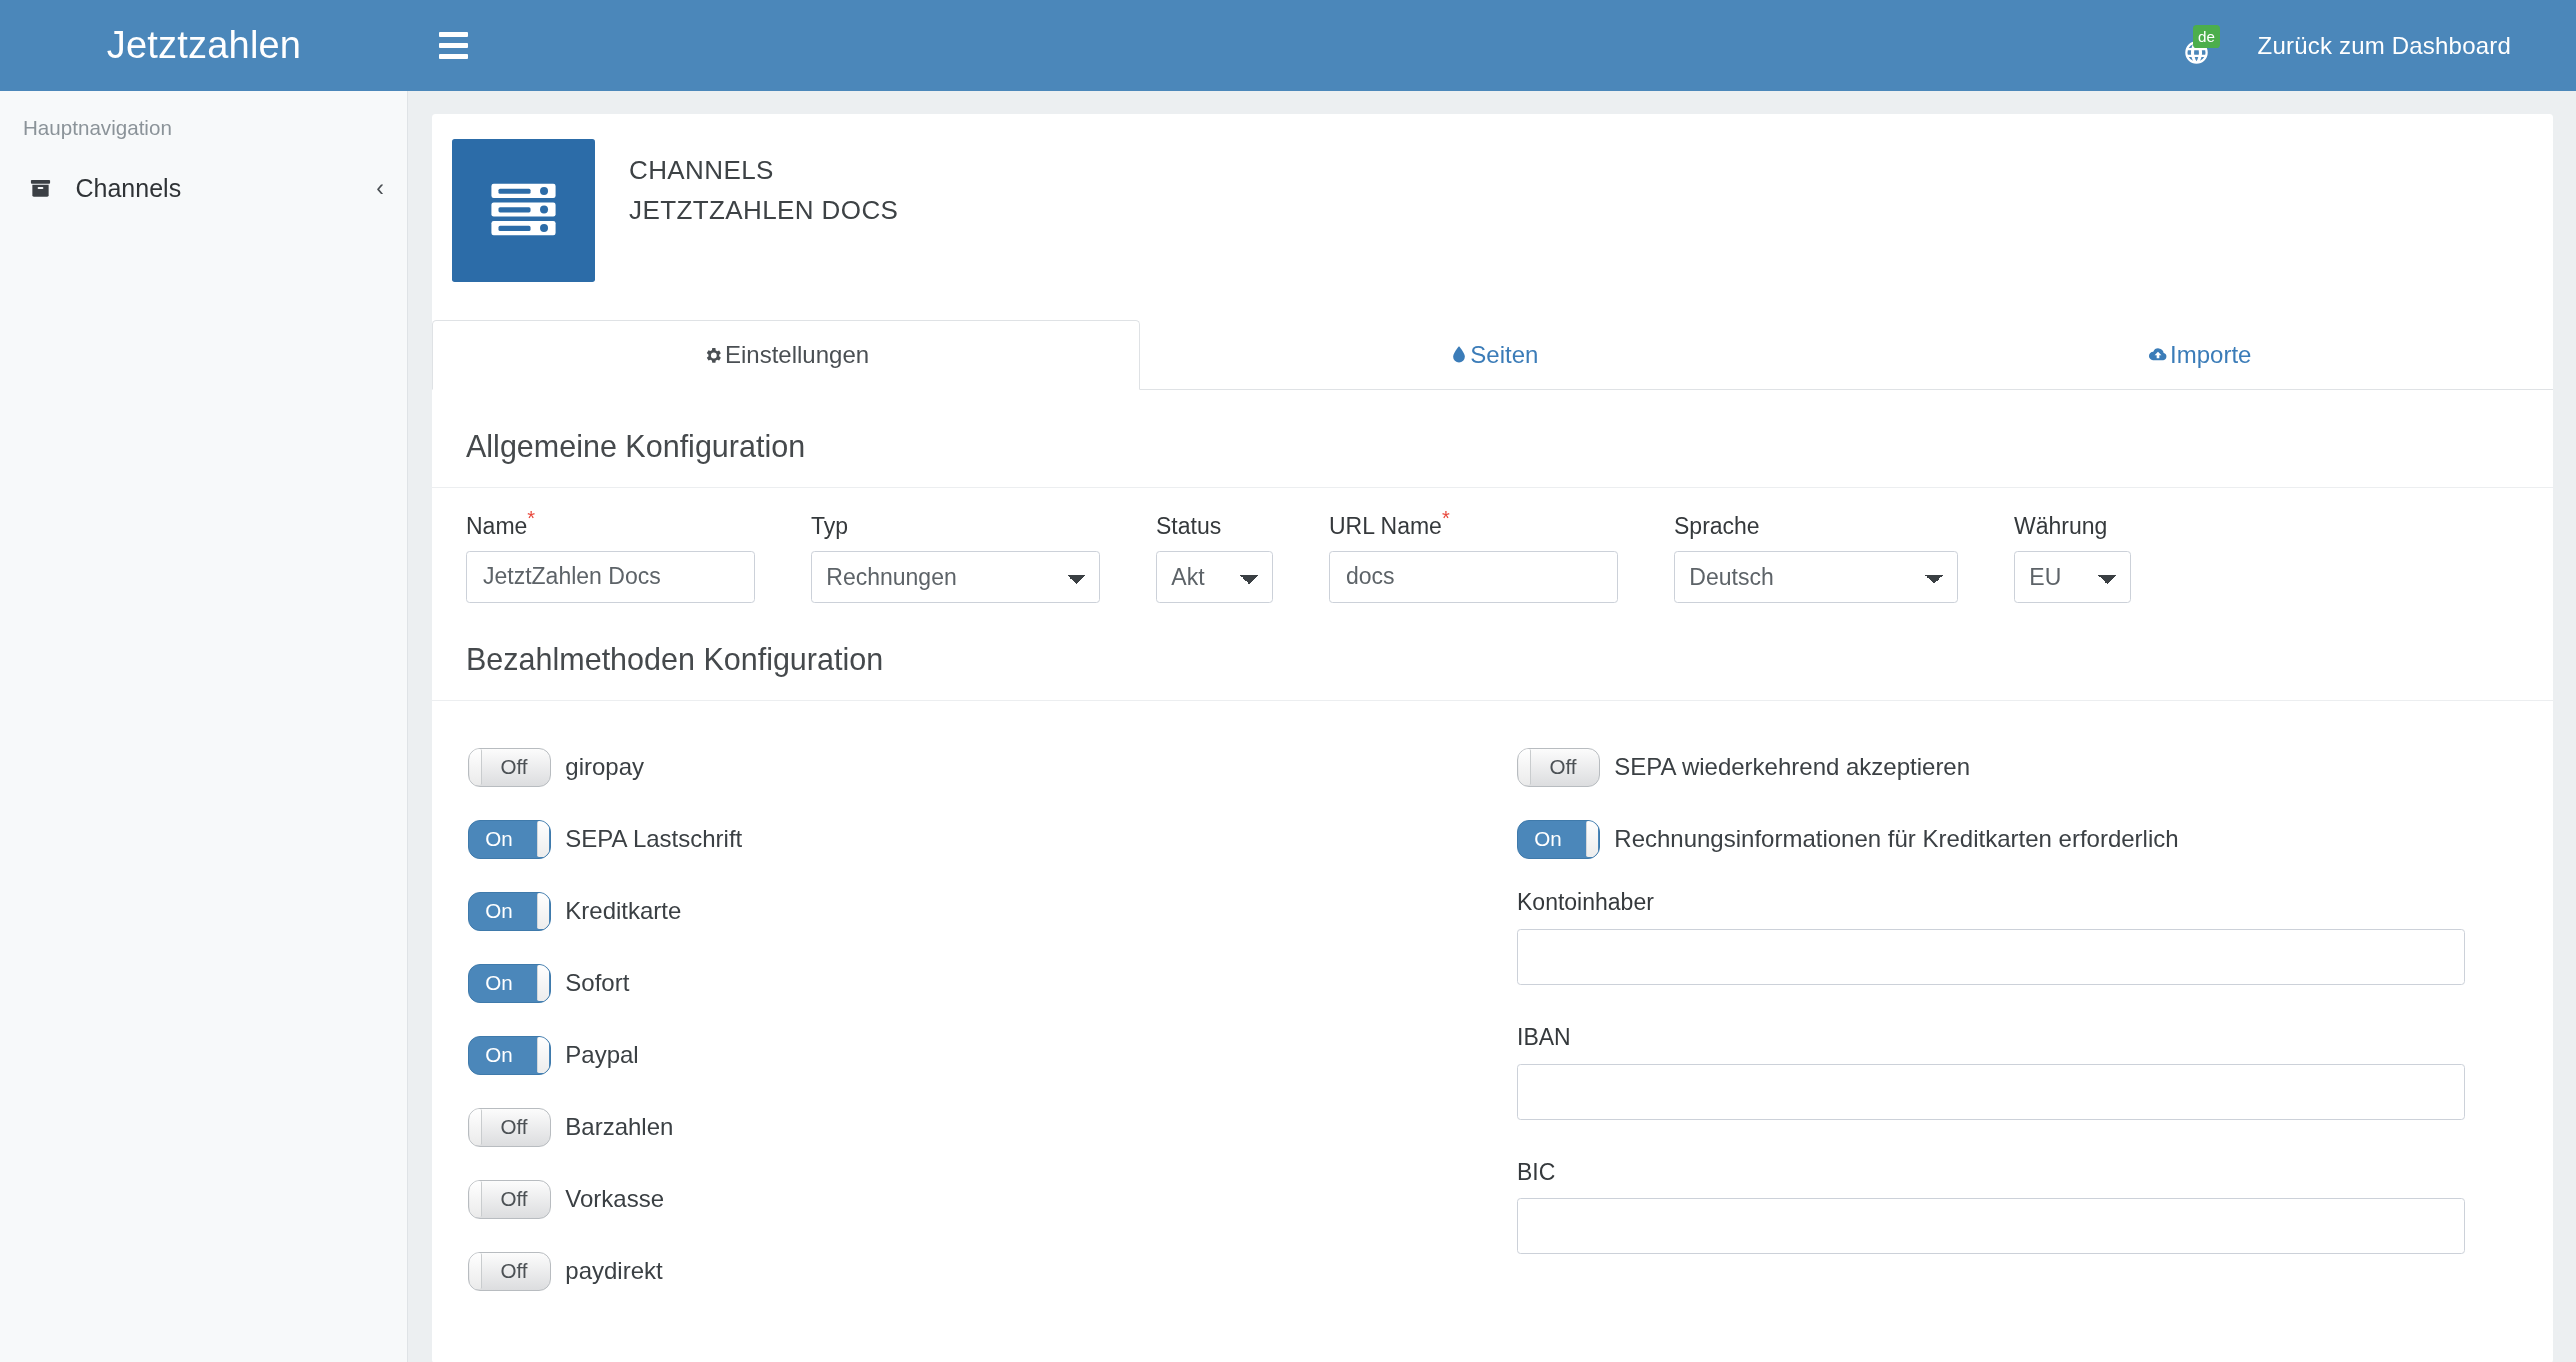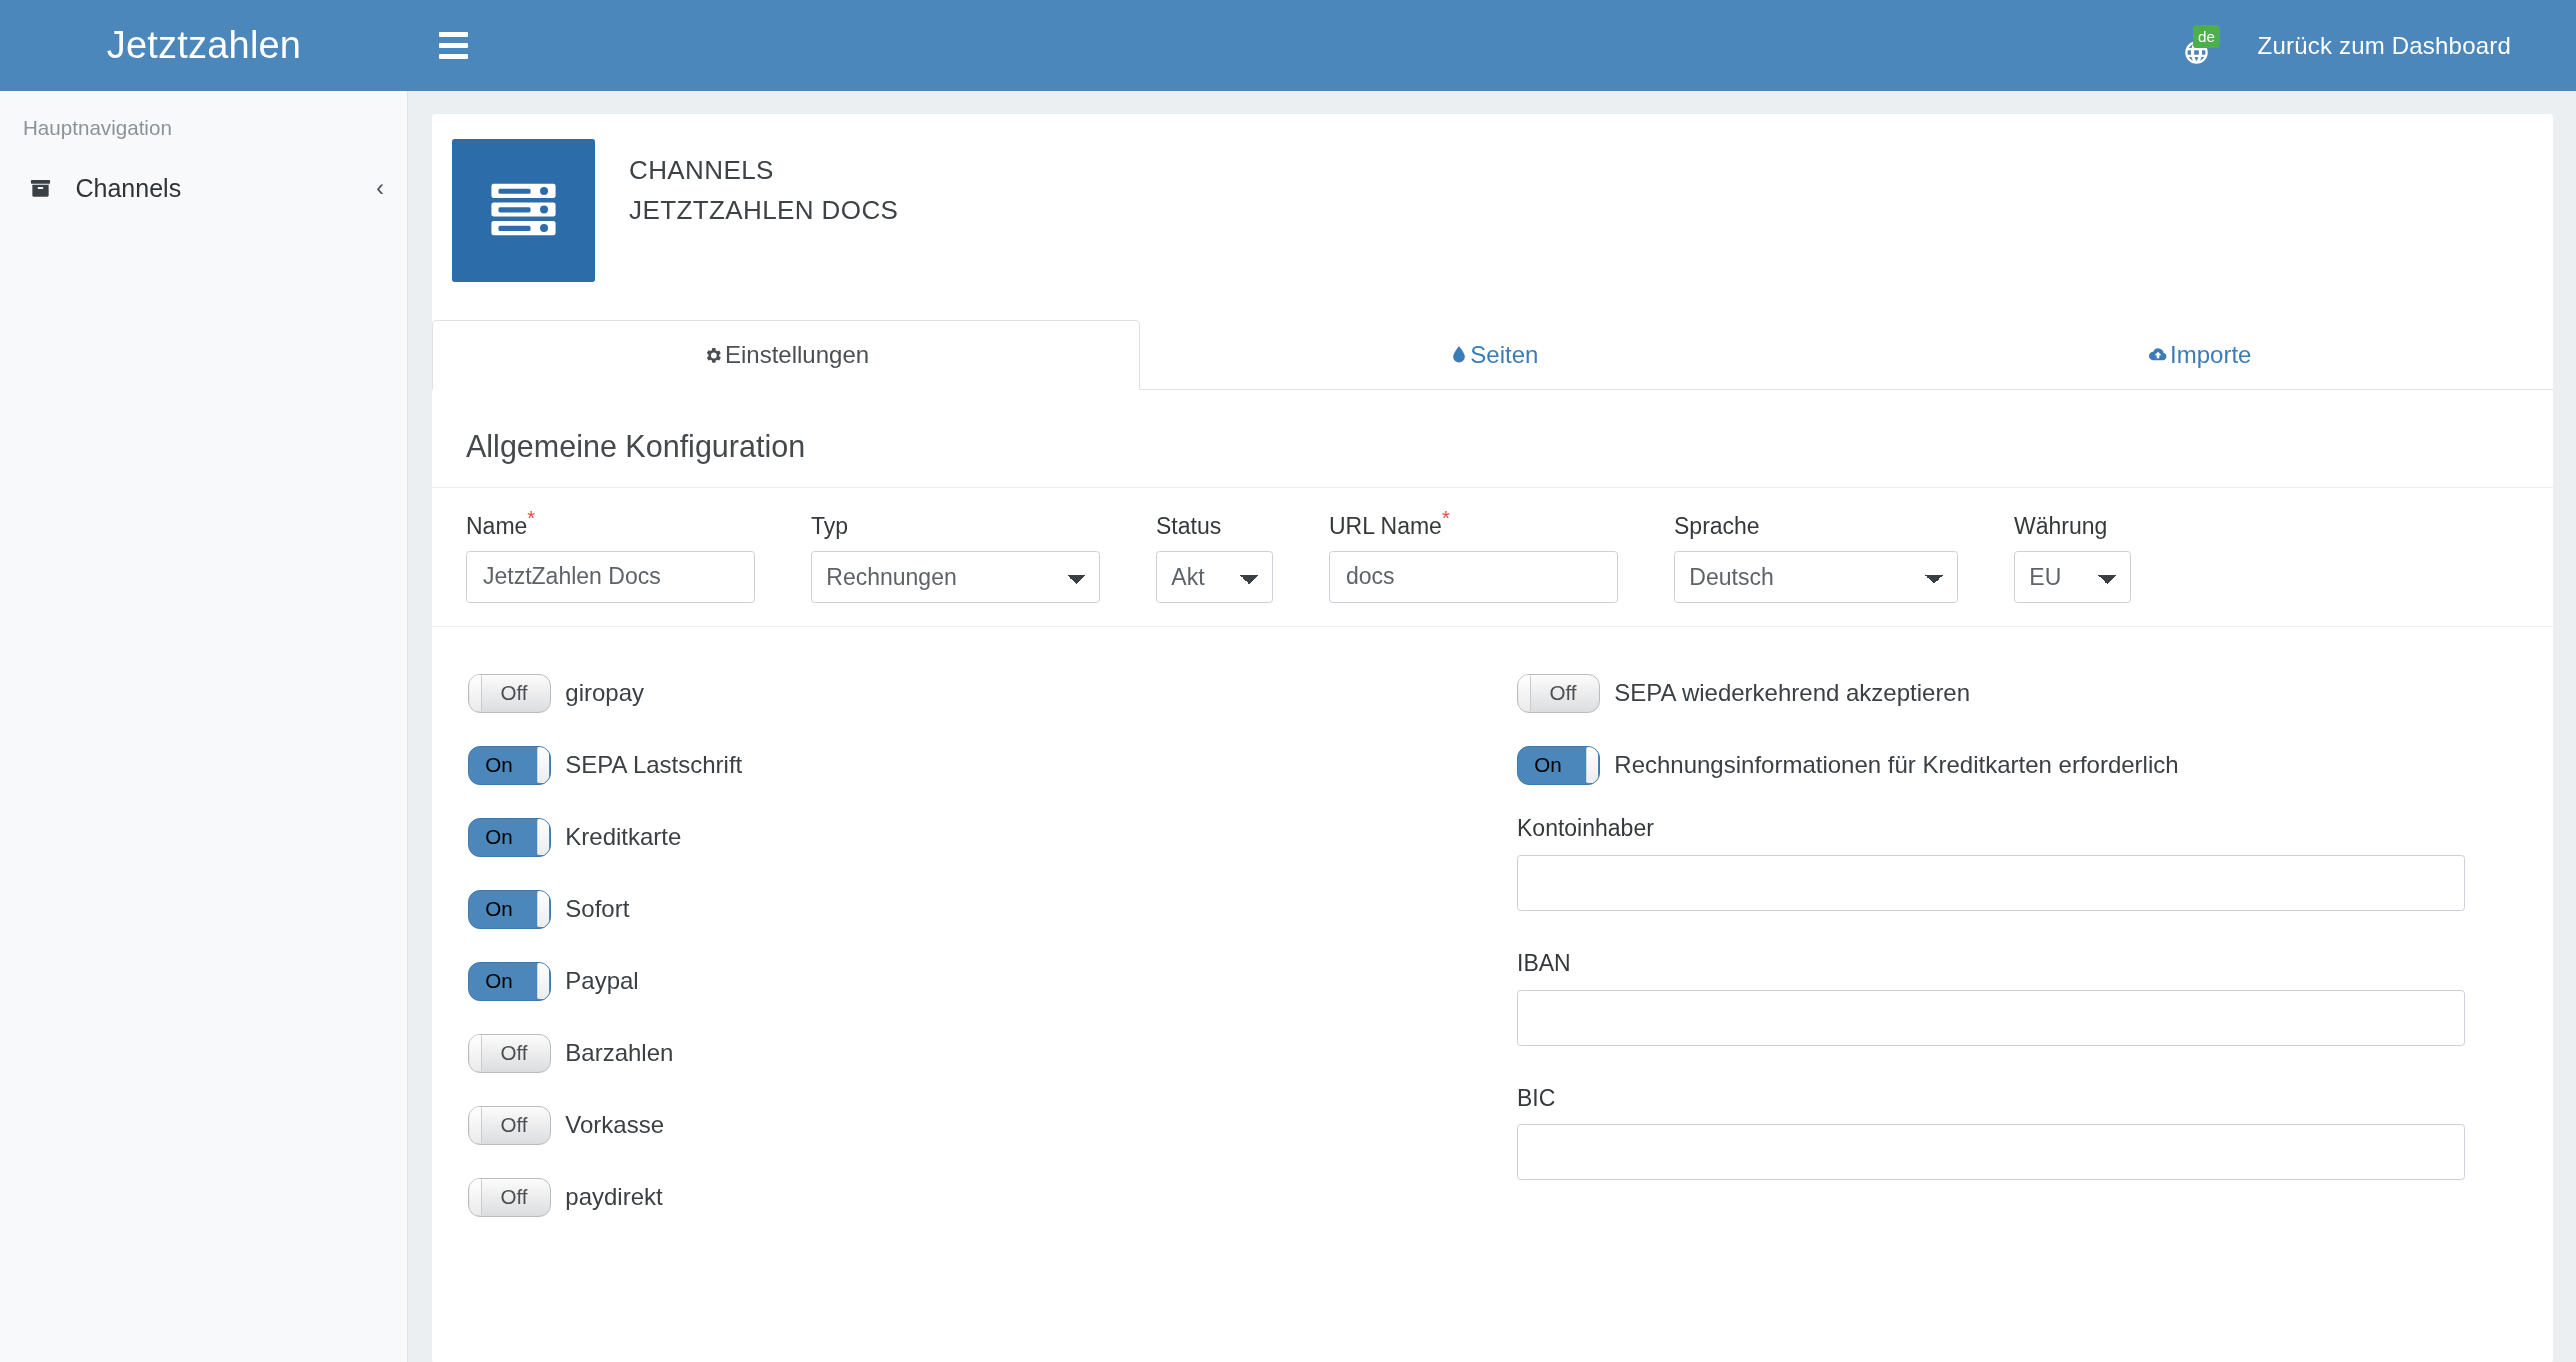--- a/index.html
+++ b/index.html
@@ -116,21 +116,21 @@
 
   .toggle-row { display: flex; align-items: center; height: 72px; }
   .switch {
     width: 83px; height: 39px; border-radius: 12px; position: relative; flex: none;
     display: flex; align-items: center; border: 0.9px solid #b8bcc0; overflow: hidden; cursor: pointer;
   }
   .switch.off { background: linear-gradient(to bottom, #fcfcfc, #dcdddf); }
   .switch.on  { background: #4b87ba; border-color: #3f7aab; }
   .switch .lbl { font-size: 20.6px; width: 100%; text-align: center; padding-left: 9px; }
   .switch.off .lbl { color: #4c5155; }
-  .switch.on  .lbl { color: #000000; padding-left: 0; padding-right: 21px; }
+  .switch.on  .lbl { color: #ffffff; padding-left: 0; padding-right: 21px; }
   .switch .knob { position: absolute; top: 0.9px; width: 12.5px; height: 36px; border-radius: 1.8px; }
   .switch.off .knob { left: 0.9px; background: linear-gradient(to bottom,#ffffff,#ebebeb); border-right: 0.9px solid #c9ccce; }
   .switch.on  .knob { right: 0.9px; background: linear-gradient(to bottom,#ffffff,#ededed); border-left: 0.9px solid #d4d7d9; }
   .toggle-label { font-size: 24px; color: #3b4044; margin-left: 14.3px; font-weight: 400; }
 
   .bank-field { padding-top: 14.3px; }
   .bank-label { font-size: 23px; color: #35393c; margin-bottom: 12.5px; font-weight: 400; }
   .bank-input {
     width: 100%; height: 56px; border: 0.9px solid #ccd1d9; border-radius: 3.6px;
     background: #fff; font-family: "Liberation Sans", sans-serif; font-size: 23px;
@@ -261,20 +261,21 @@
         </select>
       </div>
       <div class="field">
         <div class="field-label">Währung</div>
         <select class="sel w-waehrung">
           <option>EU</option>
         </select>
       </div>
     </div>
 
+    <div class="section-title">Bezahlmethoden Konfiguration</div>
     <div class="section-rule"></div>
 
     <div class="pay-wrap">
       <div class="pay-left">
 
         <div class="toggle-row">
           <div class="switch off">
             <span class="knob"></span>
             <span class="lbl">Off</span>
           </div>

